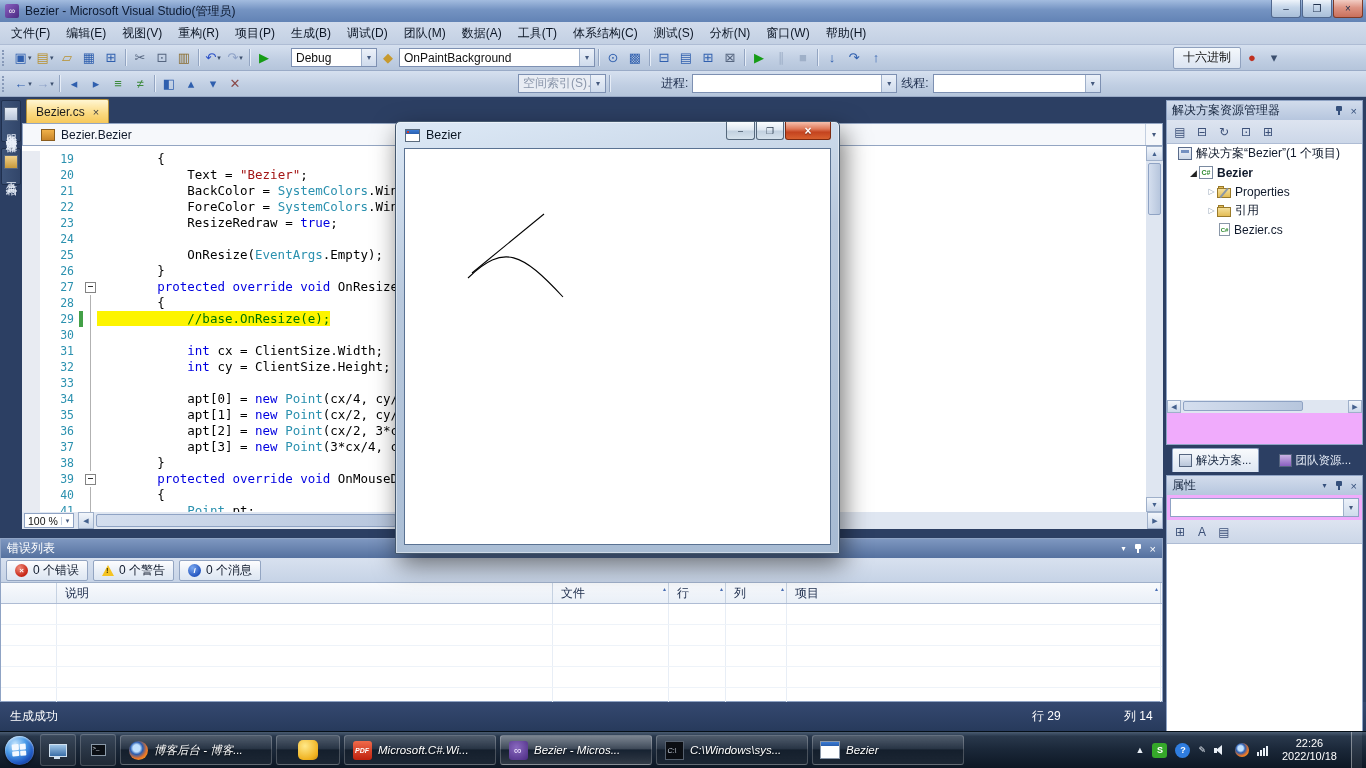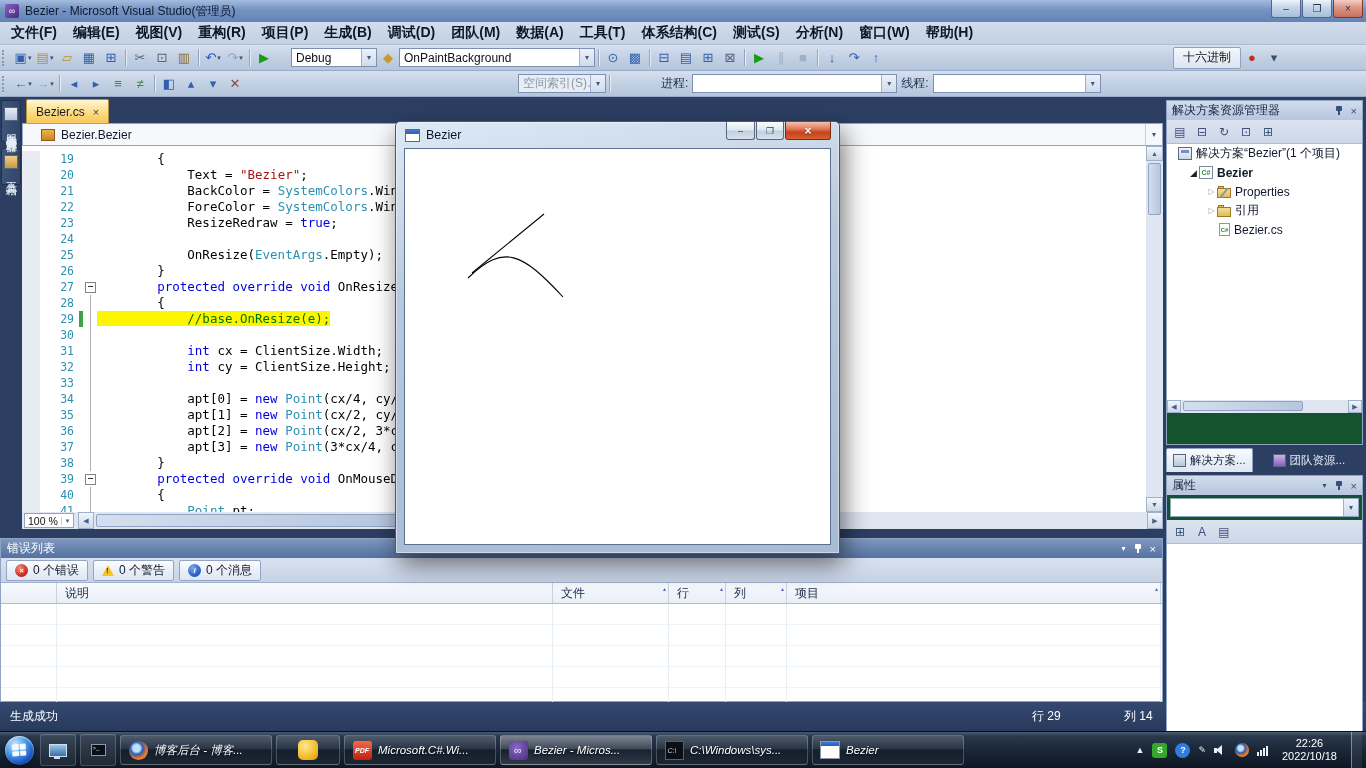--- a/index.html
+++ b/index.html
@@ -15,21 +15,21 @@
   #titlebar .t-text{margin-left:6px;font-size:12px;color:#0d1a30;}
   .win-ctrls{position:absolute;right:3px;top:0;display:flex;}
   .wbtn{width:28px;height:17px;margin-left:1px;border:1px solid #51688e;border-top:none;
     border-radius:0 0 3px 3px;display:flex;align-items:center;justify-content:center;
     font-size:10px;color:#21324e;background:linear-gradient(#eef4fb,#c3d4e8 45%,#a9bfd9);}
   .wbtn.close{background:linear-gradient(#f2cdc4,#dd9484 45%,#c9705c);border-color:#7e3a28;}
   
   #menubar{position:absolute;left:0;top:22px;width:1366px;height:23px;
     background:linear-gradient(#d2dcec,#c3d0e3);border-bottom:1px solid #aebcd4;
     display:flex;align-items:center;padding-left:3px;box-sizing:border-box;}
-  .menu-item{padding:2px 8px;font-size:14px;color:#0c1626;font-weight:bold;}
+  .menu-item{padding:2px 8px;font-size:12px;color:#0c1626;}
   
   .toolbar{position:absolute;left:0;width:1366px;height:26px;display:flex;align-items:center;
     background:linear-gradient(#d6e0ef,#c1cfe3 55%,#b5c5db);border-bottom:1px solid #9aabc7;
     box-sizing:border-box;}
   #toolbar1{top:45px;} #toolbar2{top:71px;}
   .tb-grip{width:6px;height:16px;margin:0 2px;border-left:2px dotted #8799b8;flex:none;}
   .tb-sep{width:1px;height:17px;background:#93a5c2;margin:0 3px;box-shadow:1px 0 0 #e6edf7;flex:none;}
   .tb-icon{width:22px;height:22px;display:flex;align-items:center;justify-content:center;
     border-radius:2px;flex:none;font-size:13px;line-height:1;}
   .tb-icon .caret{font-size:7px;color:#3c4f6e;margin-left:1px;}
@@ -122,21 +122,21 @@
   .er-cell{box-sizing:border-box;border-right:1px solid #e8eef6;}
   
   #statusbar{position:absolute;left:0;top:702px;width:1366px;height:29px;display:flex;align-items:center;
     background:linear-gradient(#354970,#273a5c);color:#fff;font-size:12px;}
   #statusbar .msg{margin-left:10px;}
   #statusbar .right{margin-left:auto;display:flex;}
   #statusbar .fld{width:92px;}
   #statusbar .fld.mode{width:58px;}
   
   #right-panel{position:absolute;left:1163px;top:97px;width:203px;height:605px;background:#2c3f63;}
-  .rp-box{position:absolute;left:3px;width:197px;box-sizing:border-box;border:1px solid #8fa3c4;background:#14532d;}
+  .rp-box{position:absolute;left:3px;width:197px;box-sizing:border-box;border:1px solid #8fa3c4;background:#f0abfc;}
   .rp-title{height:19px;display:flex;align-items:center;padding:0 5px;font-size:12px;color:#16263f;
     background:linear-gradient(#d2dcec,#b6c6de);}
   .rp-toolbar{height:23px;display:flex;align-items:center;gap:2px;padding-left:3px;
     background:linear-gradient(#dde4f0,#ccd7e8);border-bottom:1px solid #aebcd4;}
   .rp-tbicon{width:20px;height:20px;display:flex;align-items:center;justify-content:center;
     font-size:12px;color:#3c5078;}
   
   #se-tree{background:#fff;}
   .tree-row{height:19px;display:flex;align-items:center;font-size:12px;color:#101a2c;white-space:nowrap;margin-left:8px;}
   .tree-row.bold{font-weight:bold;}
@@ -146,21 +146,21 @@
   .ti{width:14px;height:13px;flex:none;margin-right:4px;position:relative;box-sizing:border-box;}
   .ti.sol{border:1px solid #5a6b8a;background:linear-gradient(#f2f5fa,#cdd8e8);}
   .ti.sol::after{content:"";position:absolute;left:2px;top:2px;width:8px;height:3px;background:#7490c0;}
   .ti.prj{border:1px solid #7a8aa0;background:#fff;color:#2e8a2e;font-size:7px;font-weight:bold;
     display:flex;align-items:center;justify-content:center;}
   .ti.fold{border:1px solid #9a7a2a;background:linear-gradient(#f4df9a,#e3bc55);height:10px;margin-top:3px;}
   .ti.fold::before{content:"";position:absolute;left:0;top:-3px;width:6px;height:3px;background:#e3bc55;border:1px solid #9a7a2a;box-sizing:border-box;}
   .ti.wrench::after{content:"";position:absolute;left:5px;top:-2px;width:2px;height:12px;background:#8a97a8;transform:rotate(40deg);}
   .ti.cs{width:11px;height:13px;margin-left:2px;border:1px solid #8a97a8;background:#fff;color:#2e8a2e;
     font-size:6px;font-weight:bold;display:flex;align-items:center;justify-content:center;}
-  .se-tabs{position:absolute;display:flex;align-items:flex-end;gap:14px;}
+  .se-tabs{position:absolute;display:flex;align-items:flex-end;gap:14px;justify-content:center;}
   .se-tab{height:23px;display:flex;align-items:center;gap:4px;padding:0 6px;font-size:11.5px;}
   .se-tab.active{background:linear-gradient(#f8fafc,#dde6f2);border:1px solid #8fa3c4;border-bottom:none;
     border-radius:2px 2px 0 0;color:#16263f;}
   .se-tab.inactive{color:#e9eff9;}
   .mini-ico{width:11px;height:11px;flex:none;border:1px solid #55657f;background:linear-gradient(#e6ecf5,#b9c6da);}
   .mini-ico.team{background:linear-gradient(#cbb3e4,#8a5fc0);}
   
   #prop-combo{position:absolute;background:#fff;border:1px solid #8fa3c4;box-sizing:border-box;display:flex;}
   #prop-combo .pc-dd{margin-left:auto;width:14px;display:flex;align-items:center;justify-content:center;
     font-size:8px;color:#44597e;background:linear-gradient(#ecf1f9,#cfdbec);border-left:1px solid #9fb0ca;}

